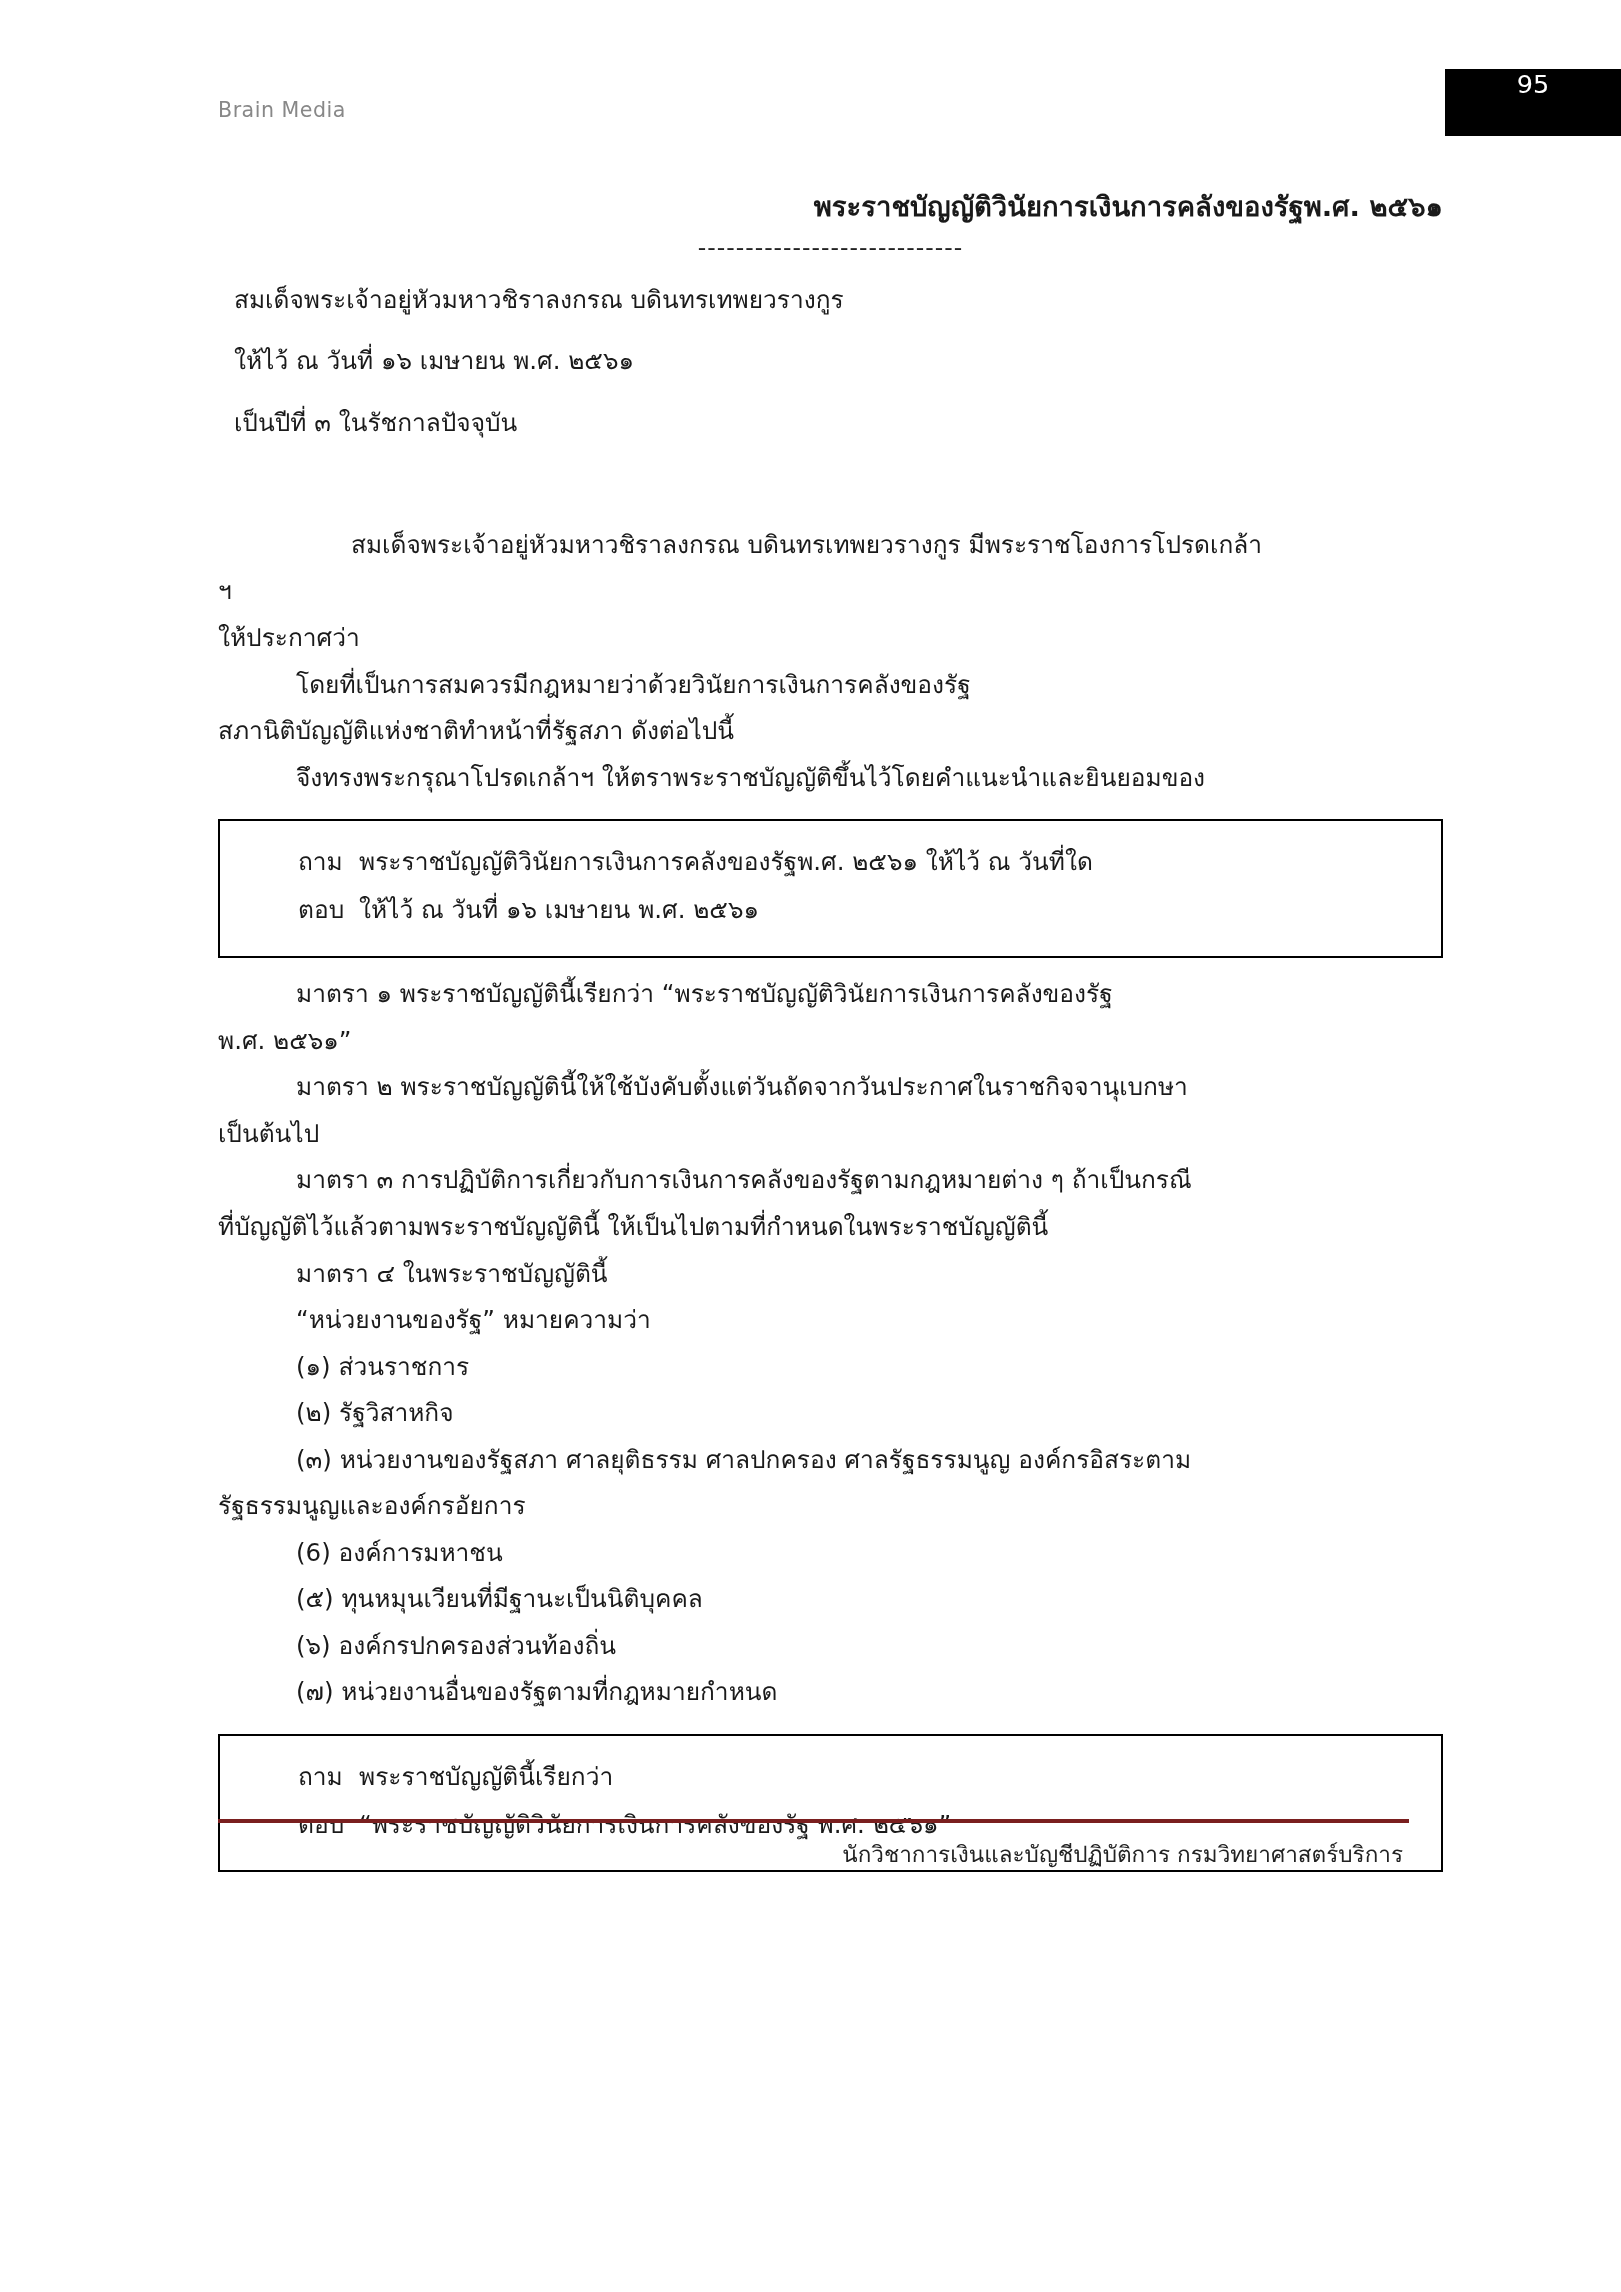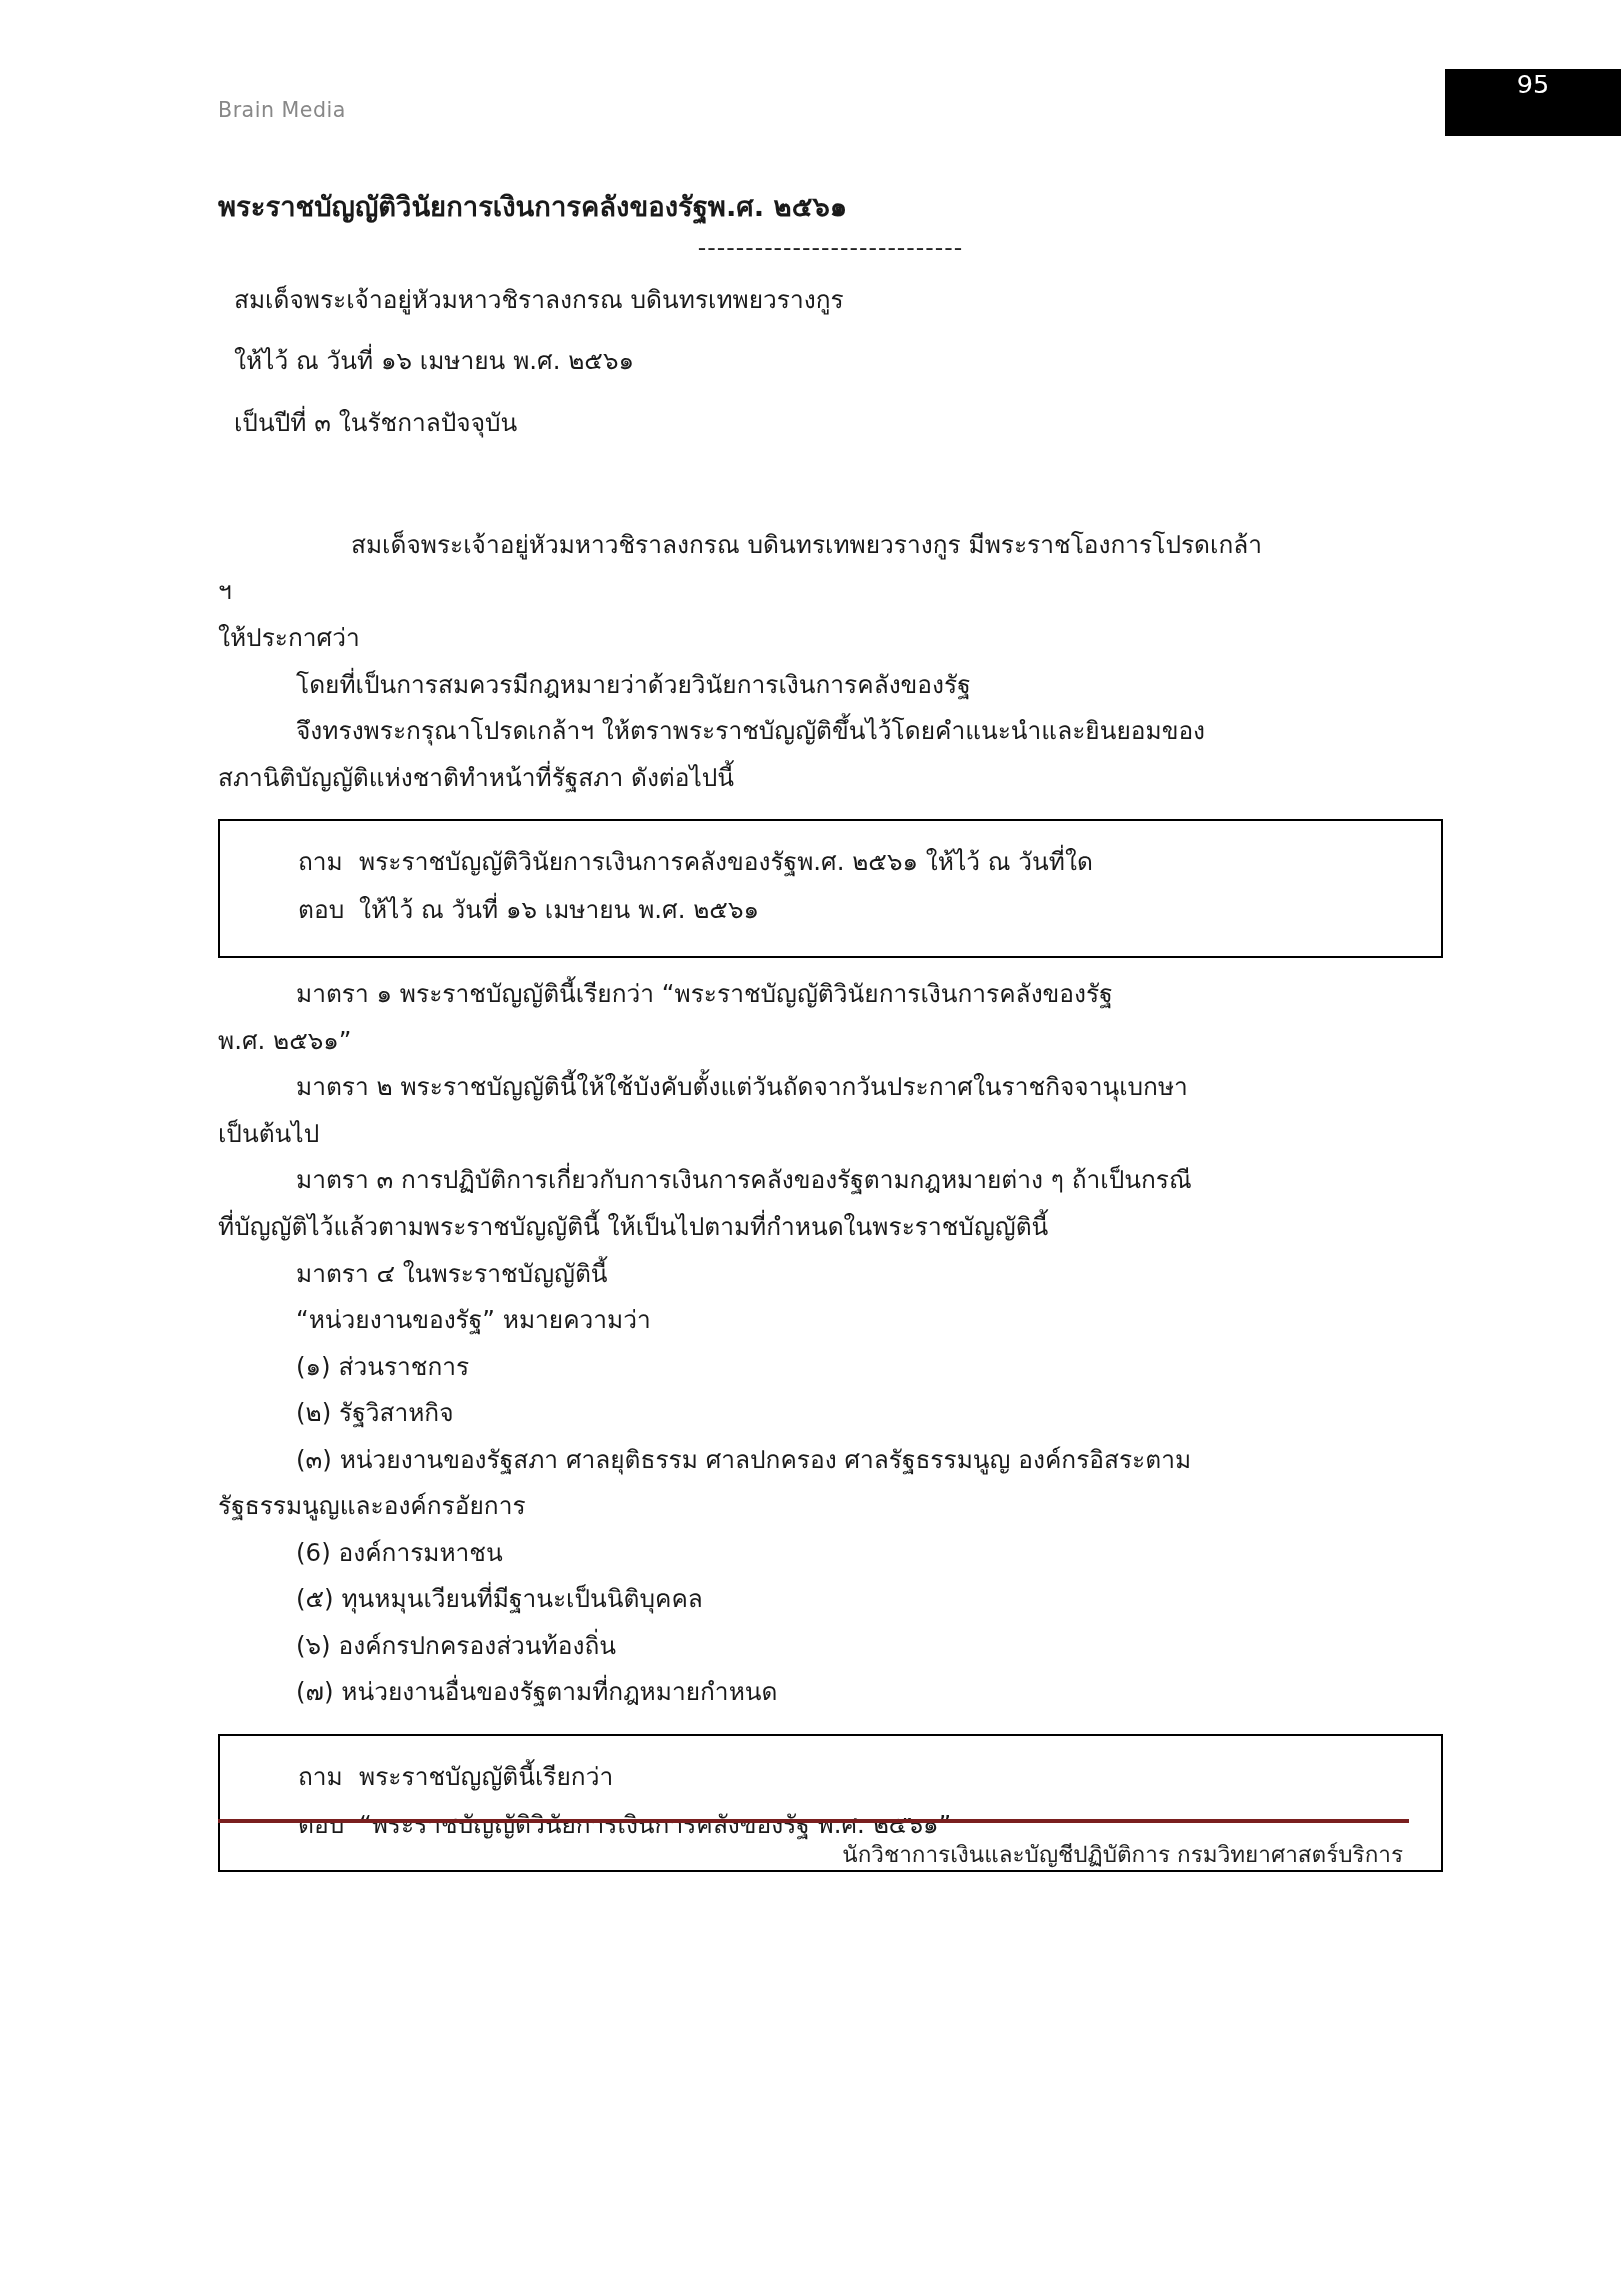--- a/index.html
+++ b/index.html
@@ -46,21 +46,21 @@
 
   
   .content {
     position: absolute;
     top: 186px;
     left: 218px;
     width: 1225px;
   }
 
   .doc-title {
-    text-align: left;
+    text-align: right;
     font-size: 27.4px;
     font-weight: bold;
     line-height: 1.5;
     margin: 0 0 5.9px 0;
   }
   .rule-dashes {
     text-align: center;
     font-size: 23.5px;
     letter-spacing: 1px;
     color: #222;
@@ -143,22 +143,22 @@
     <div class="center-line">สมเด็จพระเจ้าอยู่หัวมหาวชิราลงกรณ บดินทรเทพยวรางกูร</div>
     <div class="center-line">ให้ไว้ ณ วันที่ ๑๖ เมษายน พ.ศ. ๒๕๖๑</div>
     <div class="center-line">เป็นปีที่ ๓ ในรัชกาลปัจจุบัน</div>
 
     <div class="spacer-lg"></div>
 
     <p class="para indent-lg">สมเด็จพระเจ้าอยู่หัวมหาวชิราลงกรณ บดินทรเทพยวรางกูร มีพระราชโองการโปรดเกล้า</p>
     <p class="para hang">ฯ</p>
     <p class="para hang">ให้ประกาศว่า</p>
     <p class="para indent">โดยที่เป็นการสมควรมีกฎหมายว่าด้วยวินัยการเงินการคลังของรัฐ</p>
+    <p class="para hang">สภานิติบัญญัติแห่งชาติทำหน้าที่รัฐสภา ดังต่อไปนี้</p>
     <p class="para indent">จึงทรงพระกรุณาโปรดเกล้าฯ ให้ตราพระราชบัญญัติขึ้นไว้โดยคำแนะนำและยินยอมของ</p>
-    <p class="para hang">สภานิติบัญญัติแห่งชาติทำหน้าที่รัฐสภา ดังต่อไปนี้</p>
 
     <div class="qa-box">
       <div class="qa-row">
         <span class="qa-label">ถาม</span><span>พระราชบัญญัติวินัยการเงินการคลังของรัฐพ.ศ.  ๒๕๖๑ ให้ไว้ ณ วันที่ใด</span>
       </div>
       <div class="qa-row">
         <span class="qa-label">ตอบ</span><span>ให้ไว้ ณ วันที่ ๑๖ เมษายน พ.ศ. ๒๕๖๑</span>
       </div>
     </div>
 

